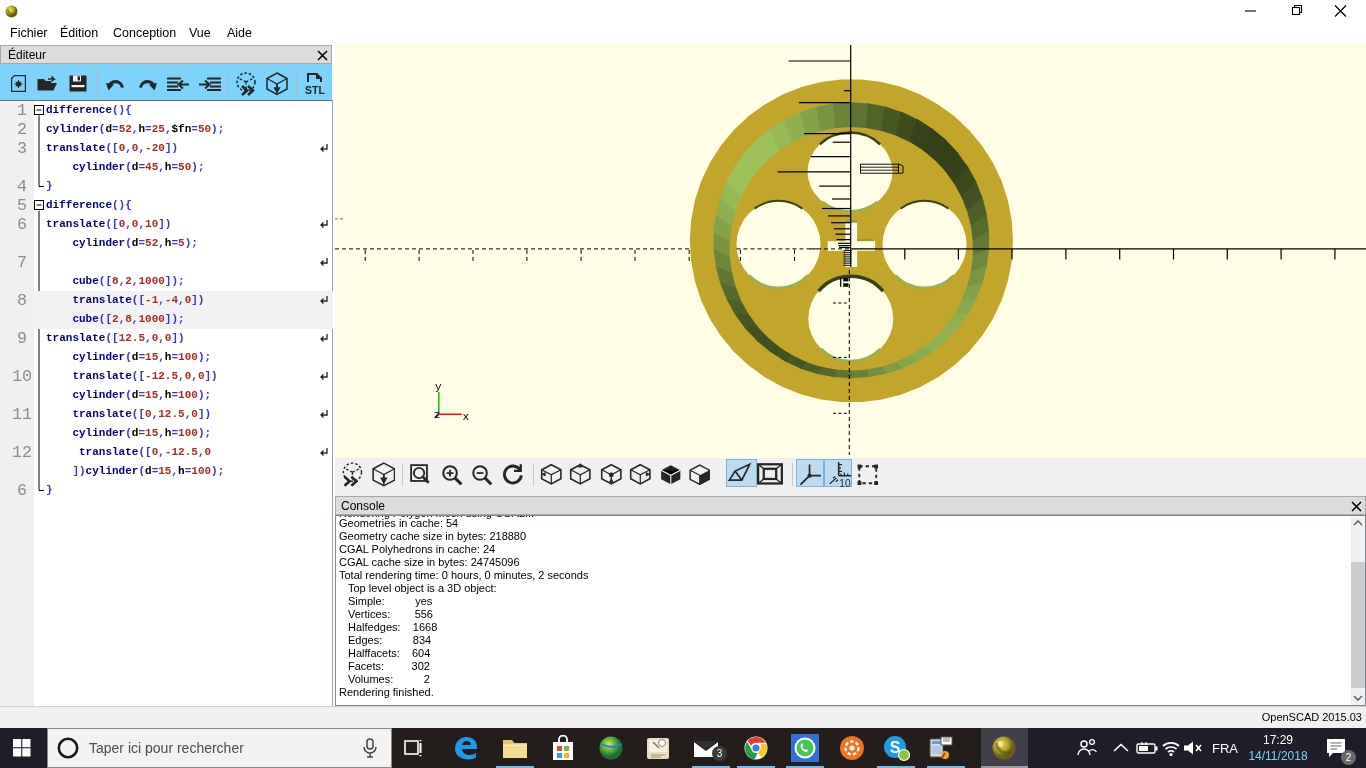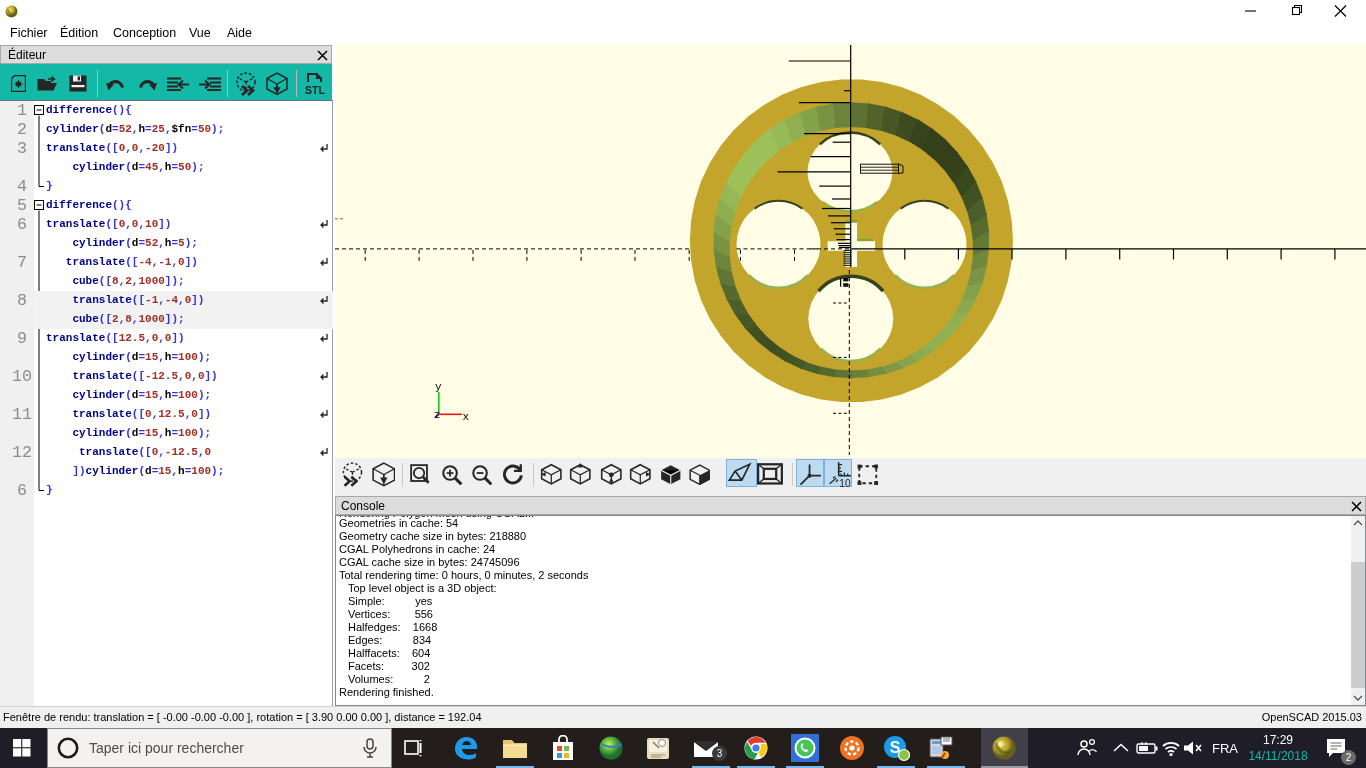--- a/index.html
+++ b/index.html
@@ -1,20 +1,20 @@
 <!DOCTYPE html>
 <html><head><meta charset="utf-8"><style>
 *{margin:0;padding:0;box-sizing:border-box}
 html,body{width:1366px;height:768px;overflow:hidden;font-family:"Liberation Sans",sans-serif;background:#fff}
 #titlebar{position:absolute;left:0;top:0;width:1366px;height:22px;background:#fff}
 #titletext{position:absolute;left:24px;top:21px;font-size:12px;color:#7f1d1d}
 #menubar{position:absolute;left:0;top:22px;width:1366px;height:21px;background:#fff;font-size:12.5px}
 .mi{position:absolute;top:4px}
 #edhead{position:absolute;left:0;top:45px;width:332px;height:19px;background:#dcdcdc;border:1px solid #a8a8a8;font-size:12px;color:#000}
-#edtb{position:absolute;left:0;top:64px;width:332px;height:37px;background:#14b8a6}
+#edtb{position:absolute;left:0;top:64px;width:332px;height:37px;background:#7dd3fc}
 #edarea{position:absolute;left:0;top:100px;width:333px;height:606px;background:#fff;border-top:1px solid #6a7078;border-right:1px solid #9aa0a8}
 #gutter{position:absolute;left:0;top:0;width:34px;height:605px;background:#f0f0f0}
 .lnum{position:absolute;left:5px;width:34px;text-align:center;font-family:"Liberation Mono",monospace;font-size:16.7px;color:#8c8c8c;line-height:19px;white-space:pre}
 .crow{position:absolute;left:46px;font-family:"Liberation Mono",monospace;font-size:11px;font-weight:700;line-height:19px;white-space:pre}
 .crow.hl{background:#f2f2f2;left:34px;padding-left:12px;width:299px}
 .crow i{font-style:normal}
 .crow i.k{color:#00008b}.crow i.p{color:#3333e0}.crow i.n{color:#a03028}.crow i.b{color:#000}
 .wrapm{position:absolute;left:318px}
 #viewport{position:absolute;left:335px;top:43px;width:1031px;height:415px;background:#fffde5}
 #vptb{position:absolute;left:335px;top:458px;width:1031px;height:35px;background:#f0f0f0}
@@ -279,21 +279,20 @@
       <path d="M2.5 104 h 5" stroke="#000" stroke-width="1"></path>
     </svg>
  <div class="crow" style="top:0.0px"><i class="k">difference</i><i class="p">(){</i></div>
     <div class="crow" style="top:19.0px"><i class="k">cylinder</i><i class="p">(</i><i class="b">d</i><i class="p">=</i><i class="n">52</i><i class="p">,</i><i class="b">h</i><i class="p">=</i><i class="n">25</i><i class="p">,</i><i class="b">$fn</i><i class="p">=</i><i class="n">50</i><i class="p">);</i></div>
     <div class="crow" style="top:38.0px"><i class="k">translate</i><i class="p">([</i><i class="n">0</i><i class="p">,</i><i class="n">0</i><i class="p">,</i><i class="n">-20</i><i class="p">])</i></div>
     <div class="crow" style="top:57.0px">&nbsp;&nbsp;&nbsp;&nbsp;<i class="k">cylinder</i><i class="p">(</i><i class="b">d</i><i class="p">=</i><i class="n">45</i><i class="p">,</i><i class="b">h</i><i class="p">=</i><i class="n">50</i><i class="p">);</i></div>
     <div class="crow" style="top:76.0px"><i class="p">}</i></div>
     <div class="crow" style="top:95.0px"><i class="k">difference</i><i class="p">(){</i></div>
     <div class="crow" style="top:114.0px"><i class="k">translate</i><i class="p">([</i><i class="n">0</i><i class="p">,</i><i class="n">0</i><i class="p">,</i><i class="n">10</i><i class="p">])</i></div>
     <div class="crow" style="top:133.0px">&nbsp;&nbsp;&nbsp;&nbsp;<i class="k">cylinder</i><i class="p">(</i><i class="b">d</i><i class="p">=</i><i class="n">52</i><i class="p">,</i><i class="b">h</i><i class="p">=</i><i class="n">5</i><i class="p">);</i></div>
-    <div class="crow" style="top:152.0px">&nbsp;&nbsp;&nbsp;<i class="k">translate</i><i class="p">([</i><i class="n">-4</i><i class="p">,</i><i class="n">-1</i><i class="p">,</i><i class="n">0</i><i class="p">])</i></div>
     <div class="crow" style="top:171.0px">&nbsp;&nbsp;&nbsp;&nbsp;<i class="k">cube</i><i class="p">([</i><i class="n">8</i><i class="p">,</i><i class="n">2</i><i class="p">,</i><i class="n">1000</i><i class="p">]);</i></div>
     <div class="crow hl" style="top:190.0px">&nbsp;&nbsp;&nbsp;&nbsp;<i class="k">translate</i><i class="p">([</i><i class="n">-1</i><i class="p">,</i><i class="n">-4</i><i class="p">,</i><i class="n">0</i><i class="p">])</i></div>
     <div class="crow hl" style="top:209.0px">&nbsp;&nbsp;&nbsp;&nbsp;<i class="k">cube</i><i class="p">([</i><i class="n">2</i><i class="p">,</i><i class="n">8</i><i class="p">,</i><i class="n">1000</i><i class="p">]);</i></div>
     <div class="crow" style="top:228.0px"><i class="k">translate</i><i class="p">([</i><i class="n">12.5</i><i class="p">,</i><i class="n">0</i><i class="p">,</i><i class="n">0</i><i class="p">])</i></div>
     <div class="crow" style="top:247.0px">&nbsp;&nbsp;&nbsp;&nbsp;<i class="k">cylinder</i><i class="p">(</i><i class="b">d</i><i class="p">=</i><i class="n">15</i><i class="p">,</i><i class="b">h</i><i class="p">=</i><i class="n">100</i><i class="p">);</i></div>
     <div class="crow" style="top:266.0px">&nbsp;&nbsp;&nbsp;&nbsp;<i class="k">translate</i><i class="p">([</i><i class="n">-12.5</i><i class="p">,</i><i class="n">0</i><i class="p">,</i><i class="n">0</i><i class="p">])</i></div>
     <div class="crow" style="top:285.0px">&nbsp;&nbsp;&nbsp;&nbsp;<i class="k">cylinder</i><i class="p">(</i><i class="b">d</i><i class="p">=</i><i class="n">15</i><i class="p">,</i><i class="b">h</i><i class="p">=</i><i class="n">100</i><i class="p">);</i></div>
     <div class="crow" style="top:304.0px">&nbsp;&nbsp;&nbsp;&nbsp;<i class="k">translate</i><i class="p">([</i><i class="n">0</i><i class="p">,</i><i class="n">12.5</i><i class="p">,</i><i class="n">0</i><i class="p">])</i></div>
     <div class="crow" style="top:323.0px">&nbsp;&nbsp;&nbsp;&nbsp;<i class="k">cylinder</i><i class="p">(</i><i class="b">d</i><i class="p">=</i><i class="n">15</i><i class="p">,</i><i class="b">h</i><i class="p">=</i><i class="n">100</i><i class="p">);</i></div>
     <div class="crow" style="top:342.0px">&nbsp;&nbsp;&nbsp;&nbsp;&nbsp;<i class="k">translate</i><i class="p">([</i><i class="n">0</i><i class="p">,</i><i class="n">-12.5</i><i class="p">,</i><i class="n">0</i></div>
@@ -442,21 +441,20 @@
     <div class="conline" style="top:79.0px;left:12px">Simple:&nbsp;&nbsp;&nbsp;&nbsp;&nbsp;&nbsp;&nbsp;&nbsp;&nbsp;&nbsp;yes</div>
     <div class="conline" style="top:92.0px;left:12px">Vertices:&nbsp;&nbsp;&nbsp;&nbsp;&nbsp;&nbsp;&nbsp;&nbsp;556</div>
     <div class="conline" style="top:105.0px;left:12px">Halfedges:&nbsp;&nbsp;&nbsp;&nbsp;1668</div>
     <div class="conline" style="top:118.0px;left:12px">Edges:&nbsp;&nbsp;&nbsp;&nbsp;&nbsp;&nbsp;&nbsp;&nbsp;&nbsp;&nbsp;834</div>
     <div class="conline" style="top:131.0px;left:12px">Halffacets:&nbsp;&nbsp;&nbsp;&nbsp;604</div>
     <div class="conline" style="top:144.0px;left:12px">Facets:&nbsp;&nbsp;&nbsp;&nbsp;&nbsp;&nbsp;&nbsp;&nbsp;&nbsp;302</div>
     <div class="conline" style="top:157.0px;left:12px">Volumes:&nbsp;&nbsp;&nbsp;&nbsp;&nbsp;&nbsp;&nbsp;&nbsp;&nbsp;&nbsp;2</div>
     <div class="conline" style="top:169.5px;left:3px">Rendering finished.</div>
 </div>
 <div id="statusbar">
- <span style="position:absolute;left:3px;top:4px">Fenêtre de rendu: translation = [ -0.00 -0.00 -0.00 ], rotation = [ 3.90 0.00 0.00 ], distance = 192.04</span>
  <span style="position:absolute;right:4px;top:4px">OpenSCAD 2015.03</span>
 </div>
 <div id="taskbar">
     <div style="position:absolute;left:0;top:0;width:1366px;height:40px;background:#1e1d28"></div>
     <div style="position:absolute;left:392px;top:0;width:590px;height:40px;background:#231d1b"></div>
     <svg style="position:absolute;left:13px;top:11px" width="18" height="18" viewBox="0 0 18 18">
       <rect x="0" y="0" width="8.2" height="8.2" fill="#fff"></rect>
       <rect x="9.3" y="0" width="8.2" height="8.2" fill="#fff"></rect>
       <rect x="0" y="9.3" width="8.2" height="8.2" fill="#fff"></rect>
       <rect x="9.3" y="9.3" width="8.2" height="8.2" fill="#fff"></rect>
@@ -585,18 +583,18 @@
     <svg style="position:absolute;left:1161px;top:12px" width="20" height="16" viewBox="0 0 20 16">
       <path d="M2 6 a 12 12 0 0 1 16 0 M4.5 9 a 8.5 8.5 0 0 1 11 0 M7 12 a 5 5 0 0 1 6 0" fill="none" stroke="#fff" stroke-width="1.7"></path>
       <circle cx="10" cy="14.5" r="1.6" fill="#fff"></circle>
     </svg>
     <svg style="position:absolute;left:1183px;top:12px" width="20" height="16" viewBox="0 0 20 16">
       <path d="M1 5.5 H5 L10 1.5 V14.5 L5 10.5 H1 Z" fill="#fff"></path>
       <path d="M13 5 l5 6 M18 5 l-5 6" stroke="#fff" stroke-width="1.6"></path>
     </svg>
     <div style="position:absolute;left:1212px;top:13px;font-size:13px;color:#fff">FRA</div>
     <div style="position:absolute;left:1244px;top:5px;width:68px;text-align:center;font-size:12px;color:#fff">17:29</div>
-    <div style="position:absolute;left:1244px;top:21px;width:68px;text-align:center;font-size:12px;color:#14b8a6">14/11/2018</div>
+    <div style="position:absolute;left:1244px;top:21px;width:68px;text-align:center;font-size:12px;color:#7dd3fc">14/11/2018</div>
     <svg style="position:absolute;left:1325px;top:9px" width="22" height="22" viewBox="0 0 22 22">
       <path d="M2 2 H20 V16 H8 L4 20 V16 H2 Z" fill="#fff"></path>
       <path d="M5.5 6 H16.5 M5.5 9 H16.5 M5.5 12 H12" stroke="#999" stroke-width="1.4"></path>
     </svg>
     <div style="position:absolute;left:1341px;top:22px;width:15px;height:15px;border-radius:50%;background:#6a6a6a;color:#fff;font-size:10px;text-align:center;line-height:15px">2</div>
   </div>
 </body></html>

